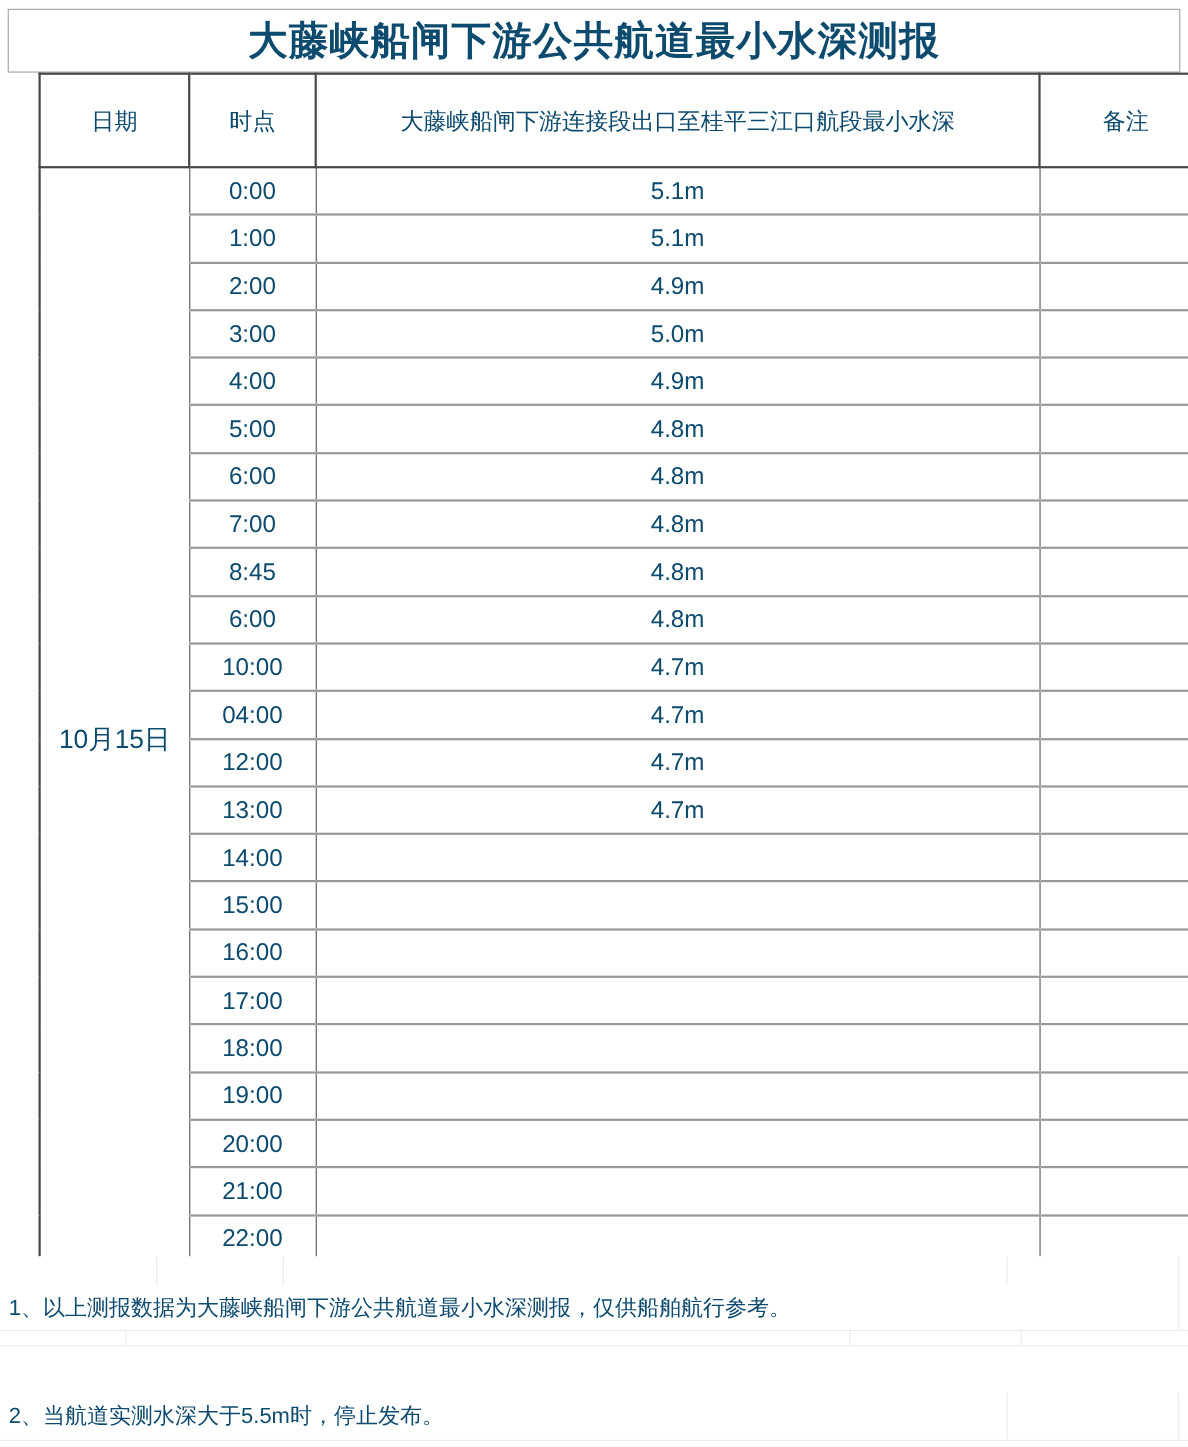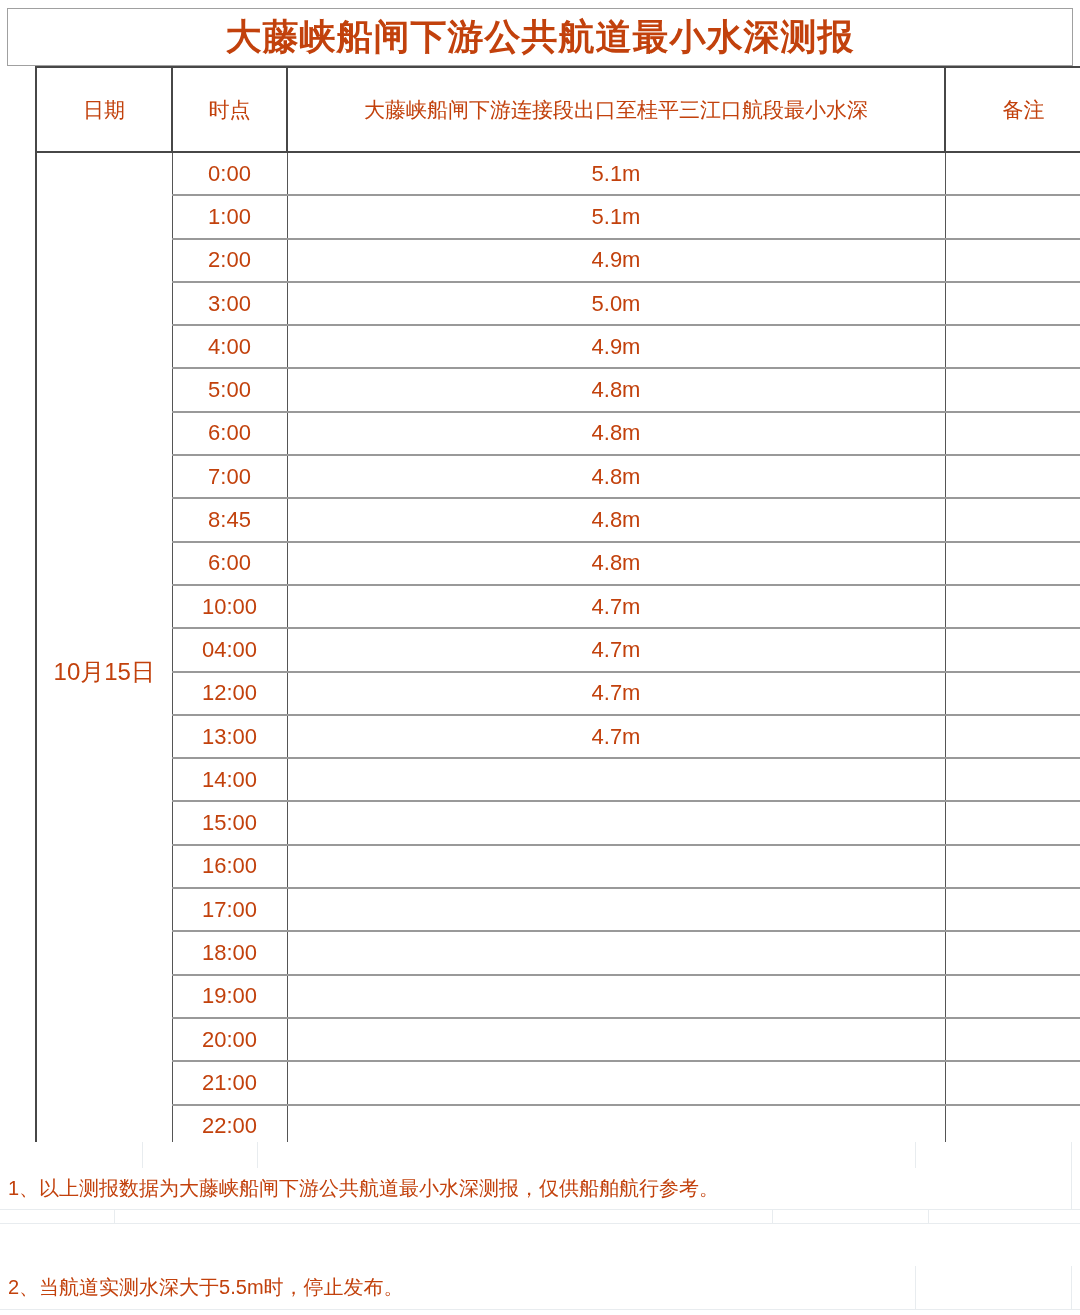--- a/index.html
+++ b/index.html
@@ -1,21 +1,21 @@
 <!DOCTYPE html>
 <html><head>
 <meta charset="utf-8">
 <style>
   html, body { margin:0; padding:0; background:#ffffff; }
   .page {
     position:relative;
     width:1080px; height:1315px;
     background:#ffffff;
     font-family:"Liberation Sans","DejaVu Sans",sans-serif;
-    color:#c2410c;
+    color:#0c4a6e;
     overflow:hidden;
   }
 
   
   .title-box {
     position:absolute; left:7px; top:8px;
     width:1066px; height:58px;
     box-sizing:border-box;
     border:1px solid #a0a0a0;
     display:flex; align-items:center; justify-content:center;

